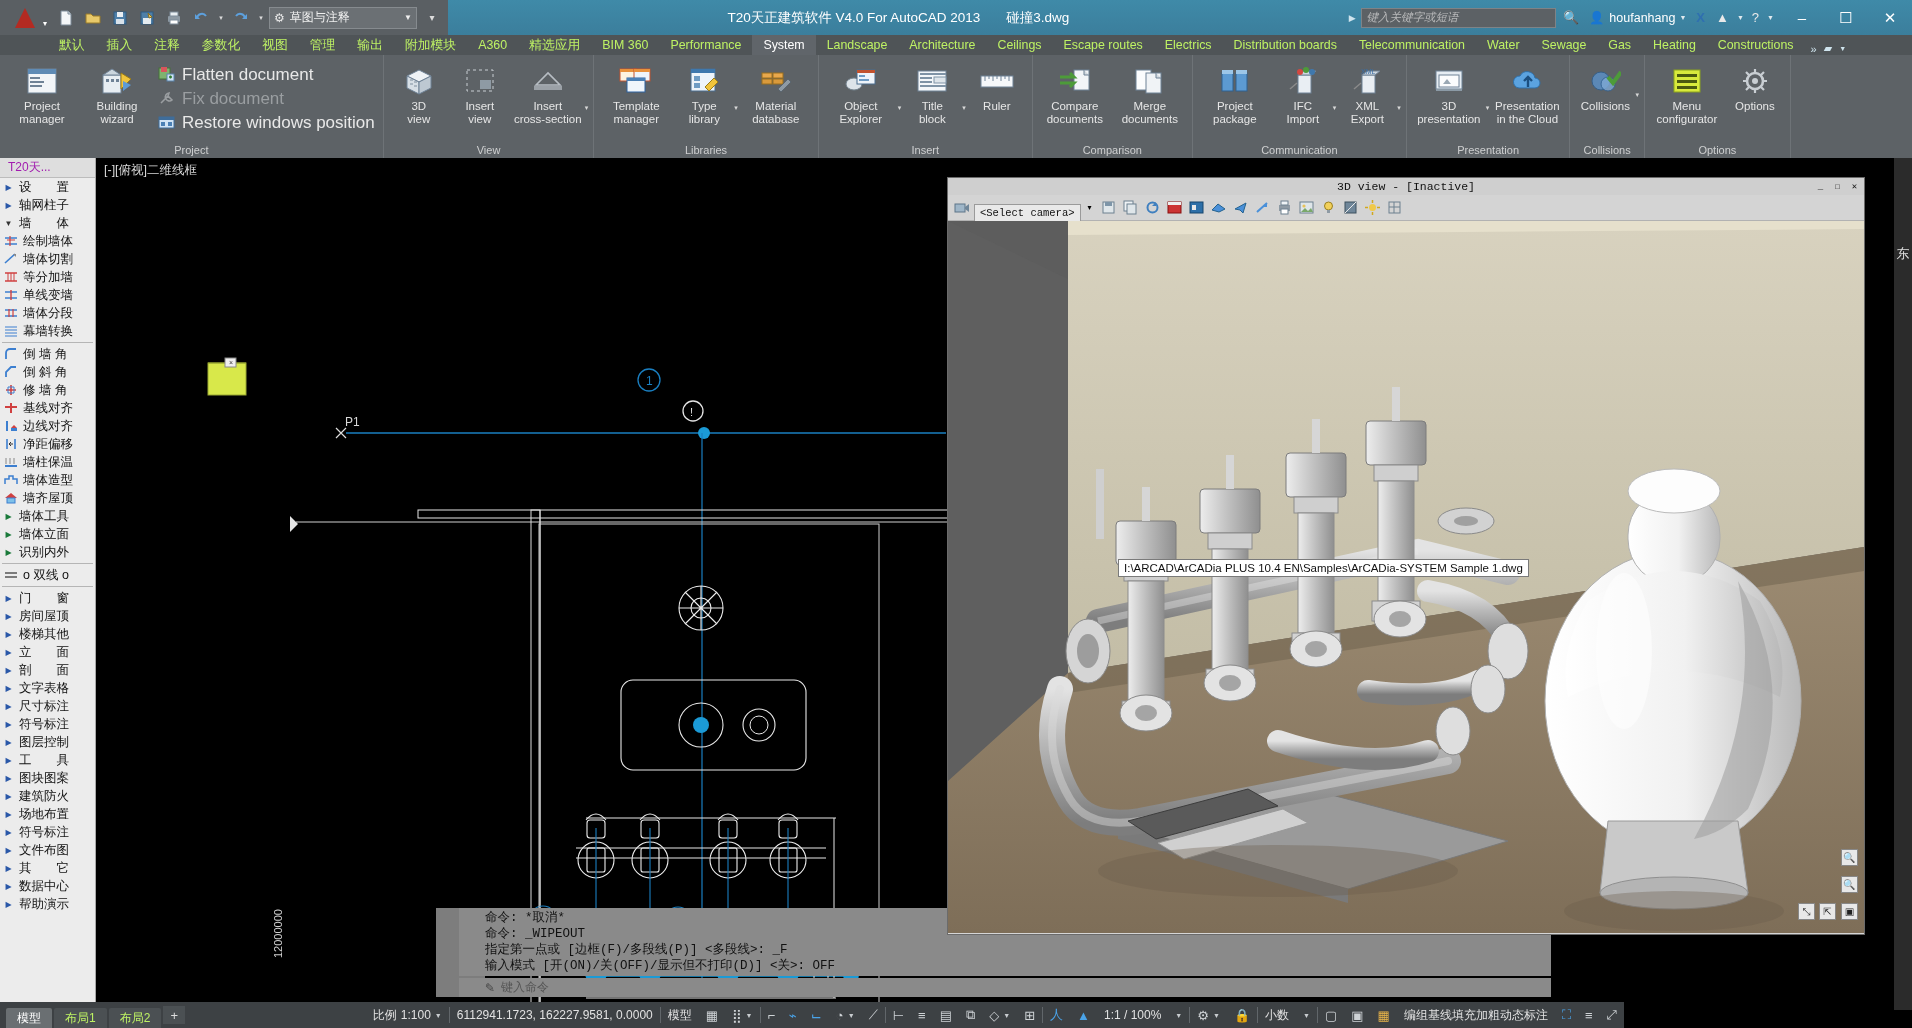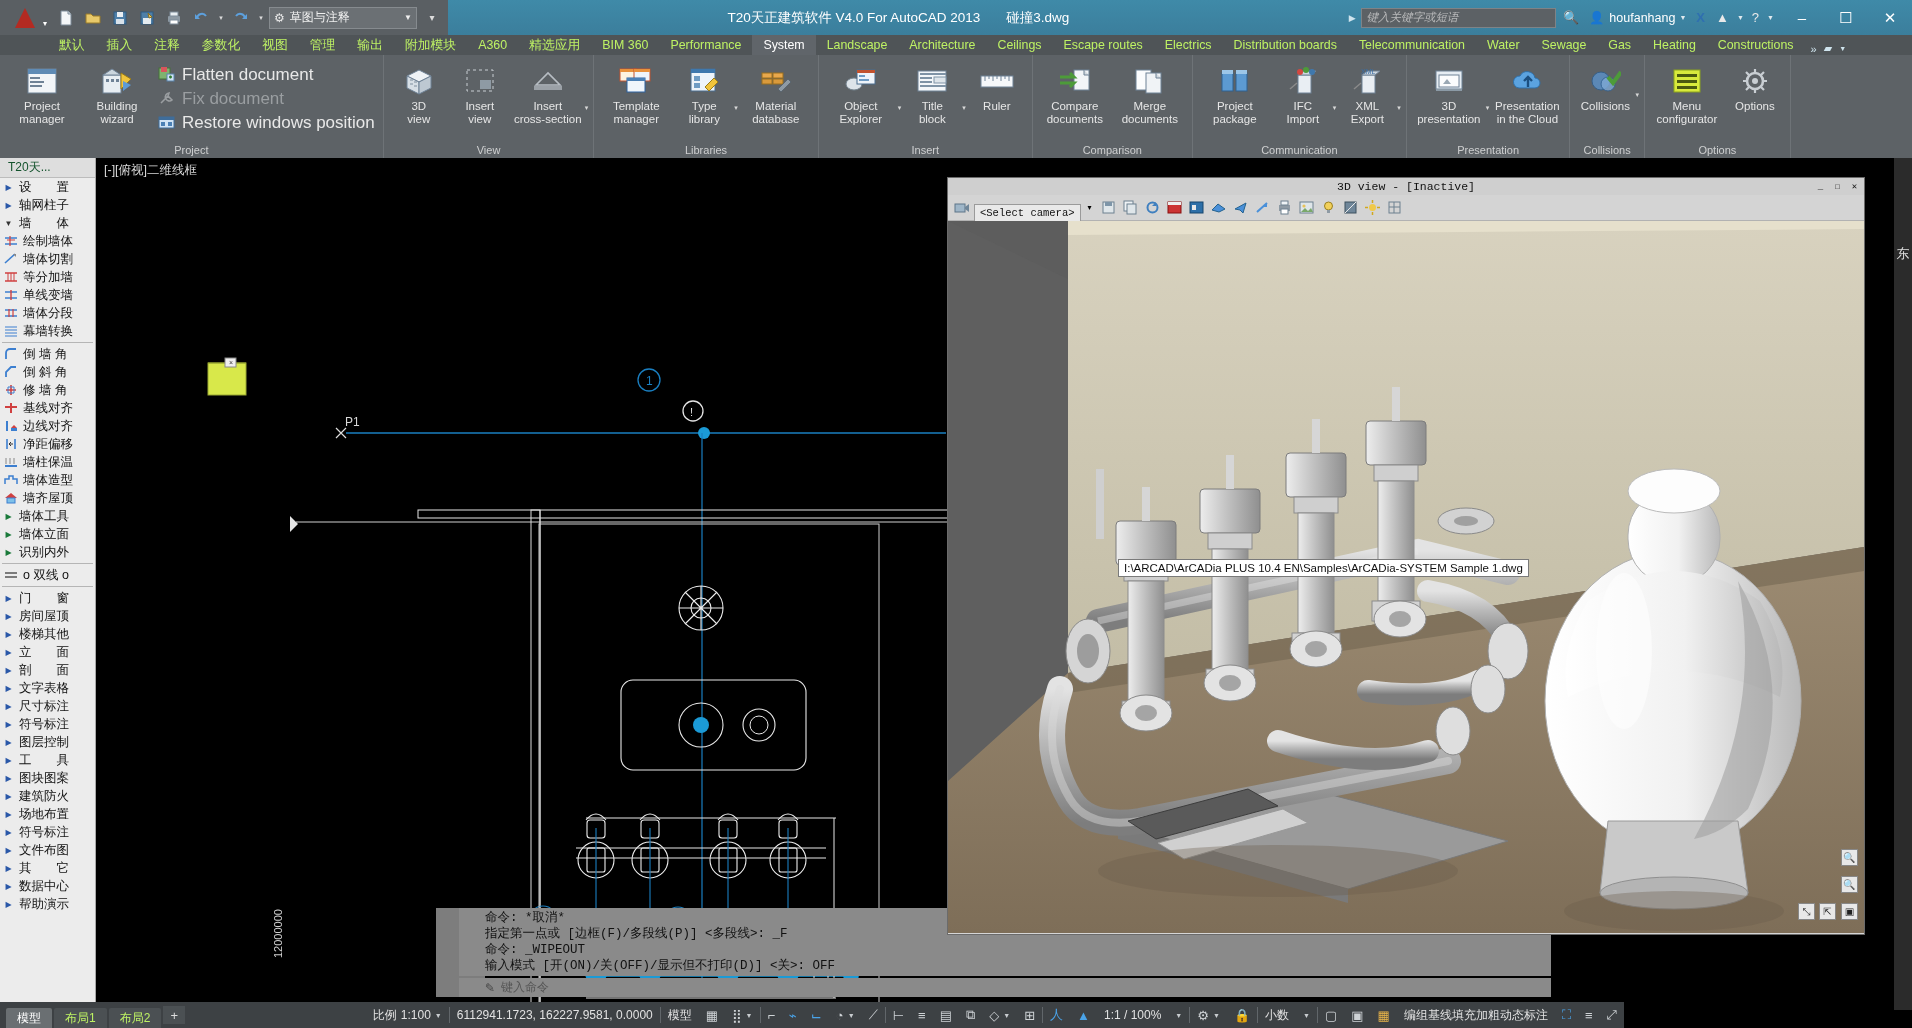--- a/index.html
+++ b/index.html
@@ -61,21 +61,21 @@
   .small-row { display:flex; align-items:center; gap:7px; height:21px; padding:0 3px;}
   .small-row .ic { width:17px;height:17px;display:flex;align-items:center;justify-content:center;}
   .small-row .lbl { color:#e8e8e8; font-size:17px; white-space:nowrap;}
   .small-row.dim .lbl { color:#9a9ea1; }
   .dd { font-size:7px; color:#d8d8d8; align-self:flex-end; margin-bottom:14px;}
 
   
   .leftdock { position:absolute; left:0; top:158px; width:96px; height:852px; background:#ececec;
      border-right:1px solid #a8a8a8; }
   .dock-title { height:20px; background:#dedede; border-bottom:1px solid #bcbcbc;
-     display:flex; align-items:center; padding-left:8px; color:#14532d; font-size:12px;}
+     display:flex; align-items:center; padding-left:8px; color:#a21caf; font-size:12px;}
   .dk-item { height:18px; display:flex; align-items:center; gap:5px; padding-left:3px;
      font-size:12.5px; color:#111; white-space:nowrap;}
   .dk-item .tri { color:#2a58a8; font-size:8px; width:11px; text-align:center;}
   .dk-item .tri.g { color:#1a7a3a; }
   .dk-item .tri.d { color:#333; }
   .dk-item .ic { width:15px;height:14px; display:flex;align-items:center;justify-content:center;}
   .dk-sep { height:1px; background:#b5b5b5; margin:2px 2px;}
 
   
   .canvas { position:absolute; left:96px; top:158px; width:1816px; height:852px;
@@ -1029,22 +1029,22 @@
   <div style="position:absolute;left:340px;top:750px;width:26px;height:89px;background:#7d7d7d;"></div>
 </div>
 
 <div class="cmd-gutter">
   <div class="g">▤</div>
   <div class="g" style="margin-top:2px;">✕</div>
   <div class="g" style="margin-top:2px;">🔧</div>
 </div>
 <div class="cmdarea" id="cmdhist">
     <div class="ln">命令: *取消*</div>
+    <div class="ln">命令: _WIPEOUT</div>
     <div class="ln">指定第一点或 [边框(F)/多段线(P)] &lt;多段线&gt;: _F</div>
-    <div class="ln">命令: _WIPEOUT</div>
     <div class="ln">输入模式 [开(ON)/关(OFF)/显示但不打印(D)] &lt;关&gt;:  OFF</div>
   </div>
 <div class="cmdinput">
   <span style="color:#444;">✎</span>
   <span style="color:#555;">键入命令</span>
 </div>
 
 <div class="v3d">
   <div class="v3d-title">
     <span>3D view - [Inactive]</span>

